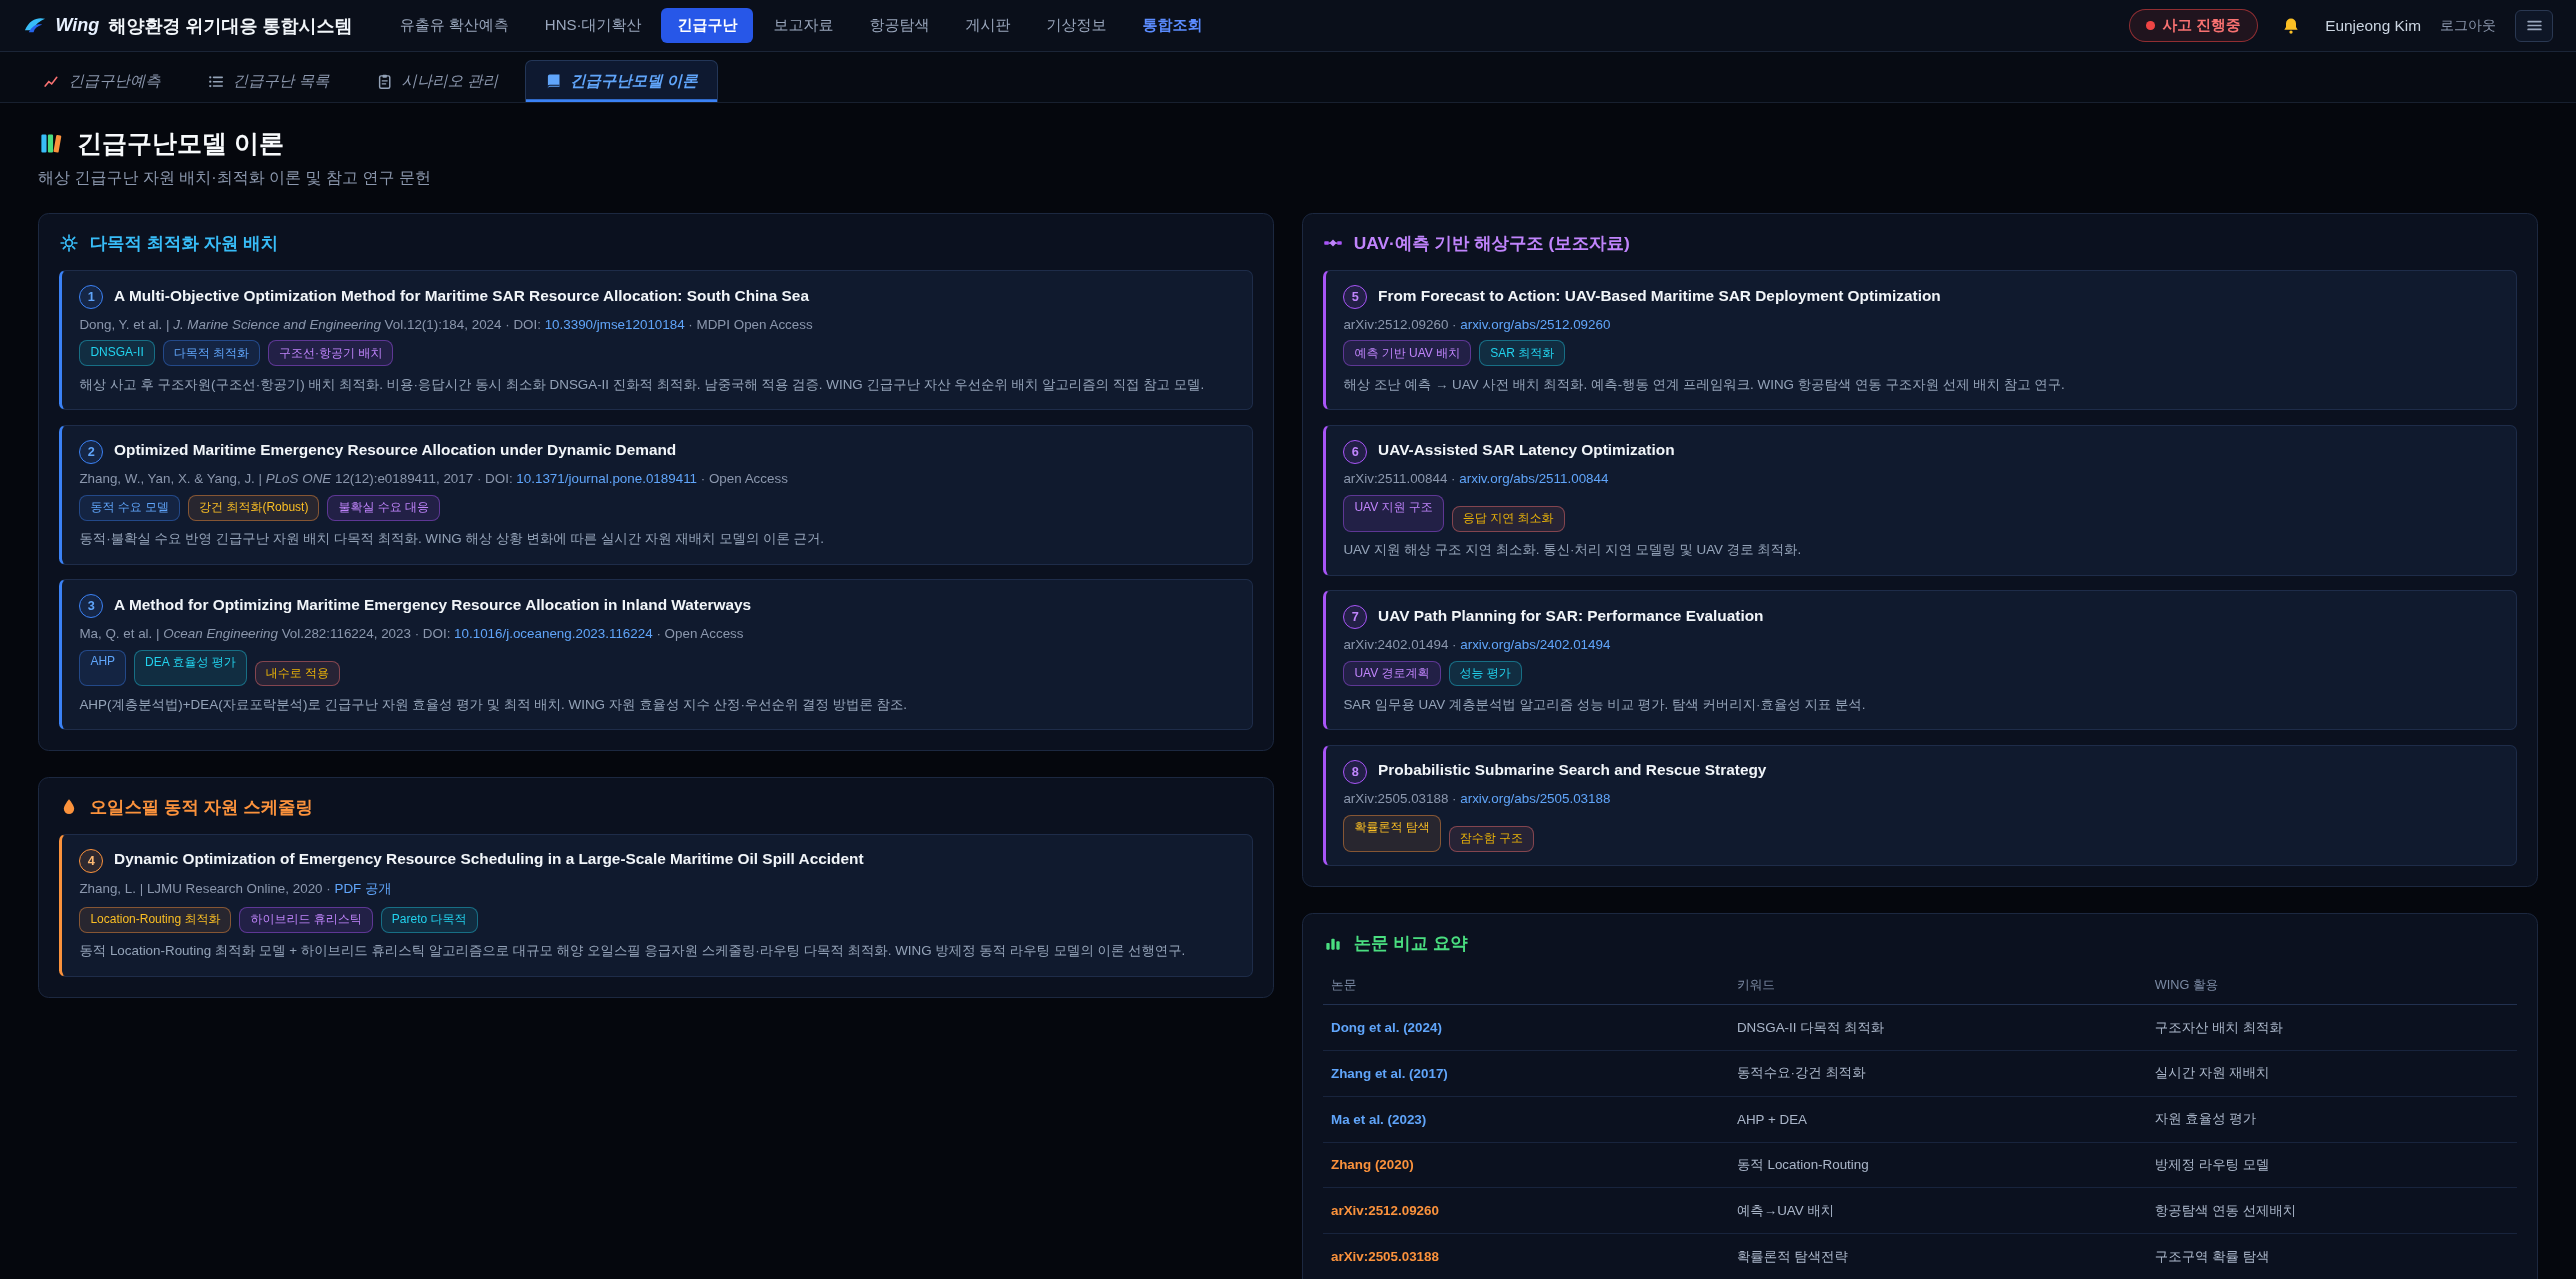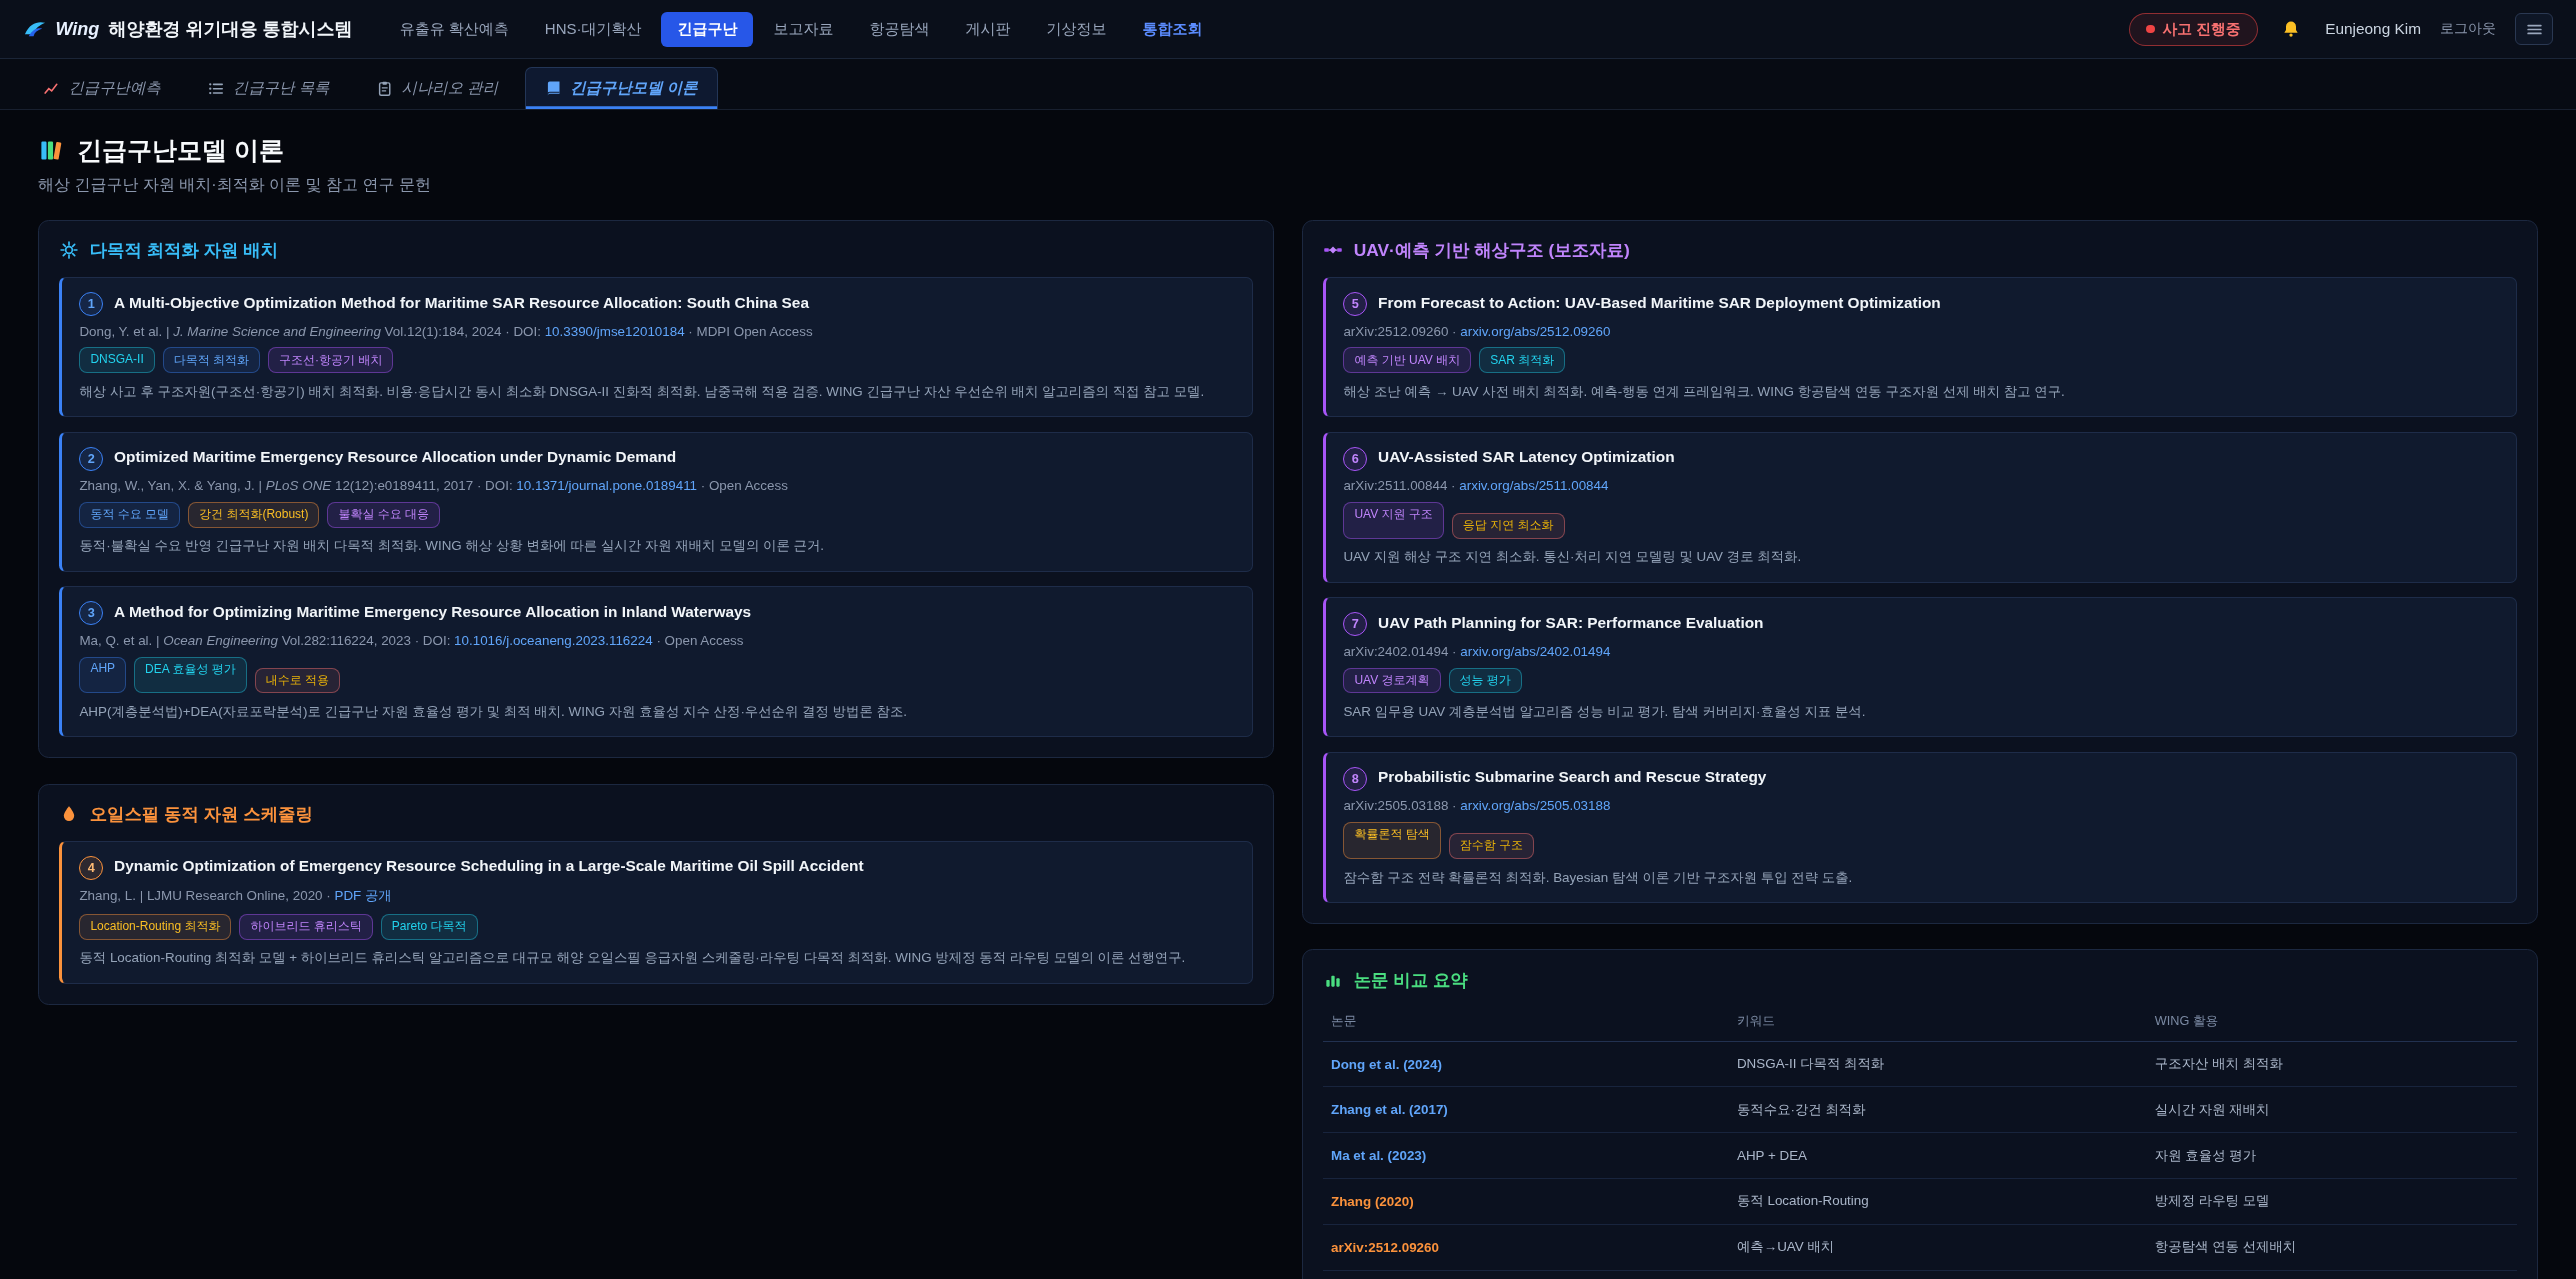--- a/index.html
+++ b/index.html
@@ -5,21 +5,21 @@
   * { margin:0; padding:0; box-sizing:border-box; }
   html,body { background:#05070d; }
   body {
     width:2576px; min-height:1279px;
     font-family:"Liberation Sans","DejaVu Sans",sans-serif;
     color:#e2e8f0;
   }
   svg { display:block; }
 
   
-  .topnav { height:59px; display:flex; align-items:center; background:#0a0f1a; border-bottom:0.7px solid #1b2537; padding:0 23px; gap:31px; }
+  .topnav { height:52px; display:flex; align-items:center; background:#0a0f1a; border-bottom:0.7px solid #1b2537; padding:0 23px; gap:31px; }
   .brand { display:flex; align-items:center; gap:9.4px; font-size:18px; font-weight:bold; color:#f1f5f9; white-space:nowrap; }
   .logo-mark { width:23px; height:23px; }
   .logo-word { font-style:italic; color:#e8f1ff; }
   .mainnav { display:flex; align-items:center; gap:4px; flex:1; }
   .nav-item { font-size:15px; color:#9aa7bd; padding:8px 16px; border-radius:6px; cursor:pointer; white-space:nowrap; }
   .nav-item.active { background:#2757e8; color:#ffffff; font-weight:bold; }
   .nav-item.accent { color:#5b8cff; font-weight:bold; }
   .top-right { display:flex; align-items:center; gap:19px; }
   .alert-badge { display:flex; align-items:center; gap:8px; font-size:14.8px; color:#f87171; border:0.7px solid rgba(239,68,68,.55); background:rgba(239,68,68,.10); padding:6px 16px; border-radius:670px; font-weight:bold; cursor:pointer; white-space:nowrap; }
   .alert-dot { width:8.7px; height:8.7px; border-radius:50%; background:#ef4444; }
@@ -328,21 +328,20 @@
         <article class="paper b-purple">
           <div class="ptitle-row">
             <span class="pnum">8</span>
             <h3 class="ptitle">Probabilistic Submarine Search and Rescue Strategy</h3>
           </div>
           <p class="pmeta"><span>arXiv:2505.03188 · </span><a class="plink">arxiv.org/abs/2505.03188</a></p>
           <div class="ptags">
             <span class="tag" data-color="orange">확률론적 탐색</span>
             <span class="tag" data-color="red">잠수함 구조</span>
           </div>
-          <p class="pdesc">잠수함 구조 전략 확률론적 최적화. Bayesian 탐색 이론 기반 구조자원 투입 전략 도출.</p>
         </article>
       </section>
 
       <section class="panel">
         <h2 class="panel-head green">
           <span class="ph-icon">
             <svg viewBox="0 0 24 24" width="20" height="20">
                 <rect x="4" y="12" width="4" height="8" rx="1" fill="#4ade80"></rect>
                 <rect x="10" y="7" width="4" height="13" rx="1" fill="#4ade80"></rect>
                 <rect x="16" y="10" width="4" height="10" rx="1" fill="#4ade80"></rect>

